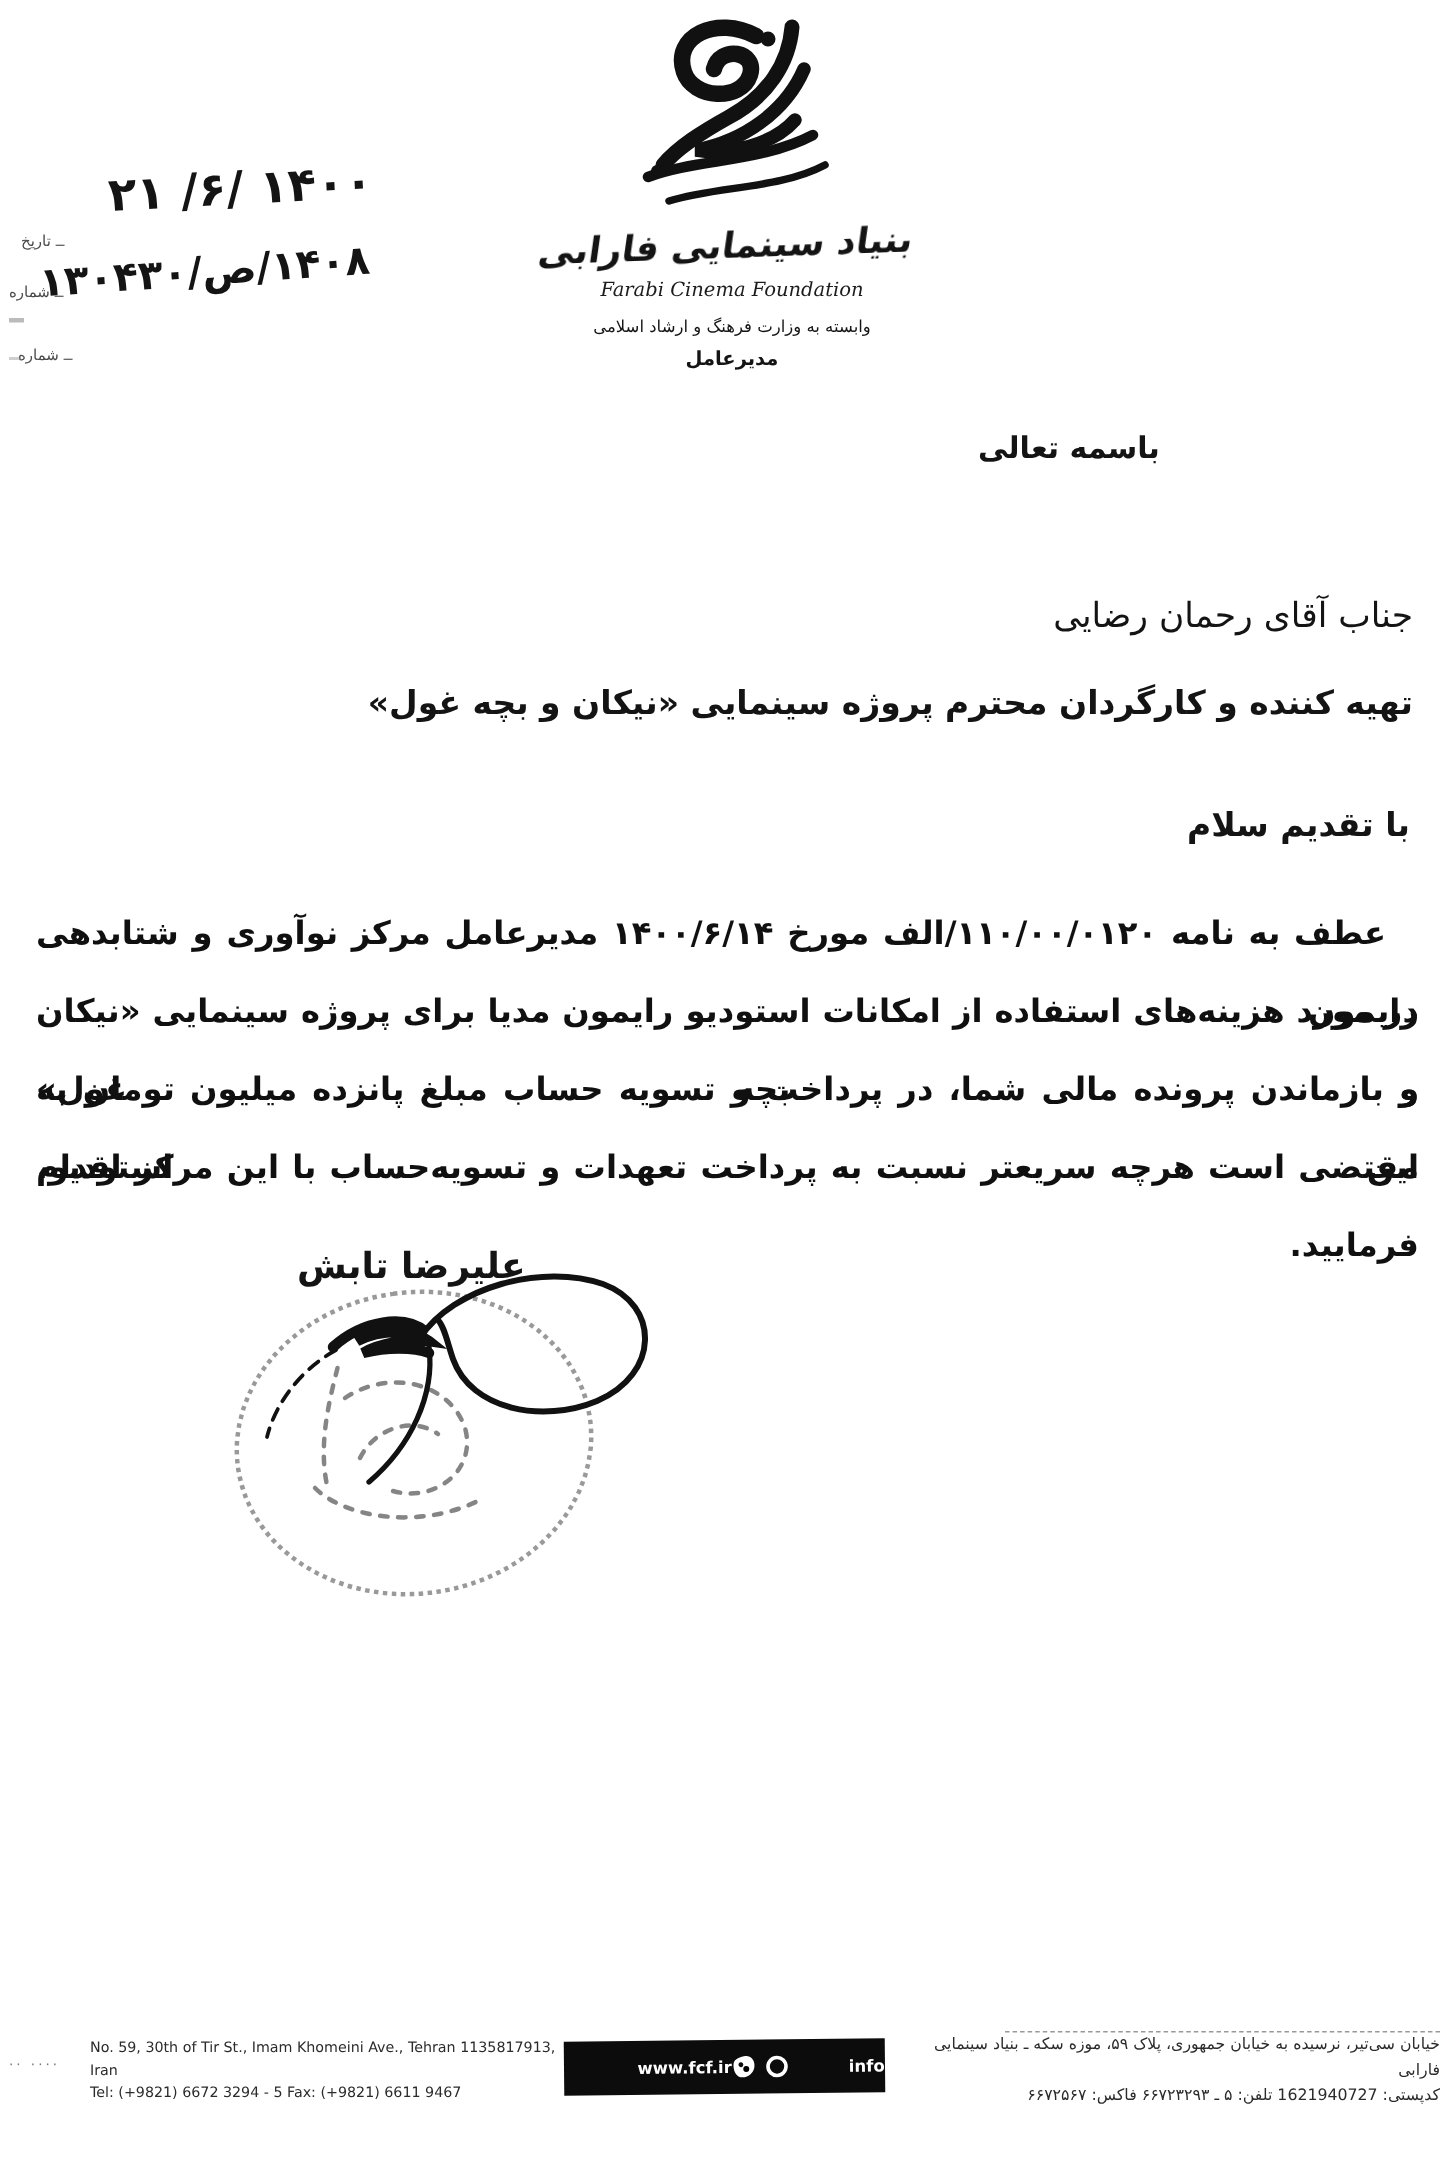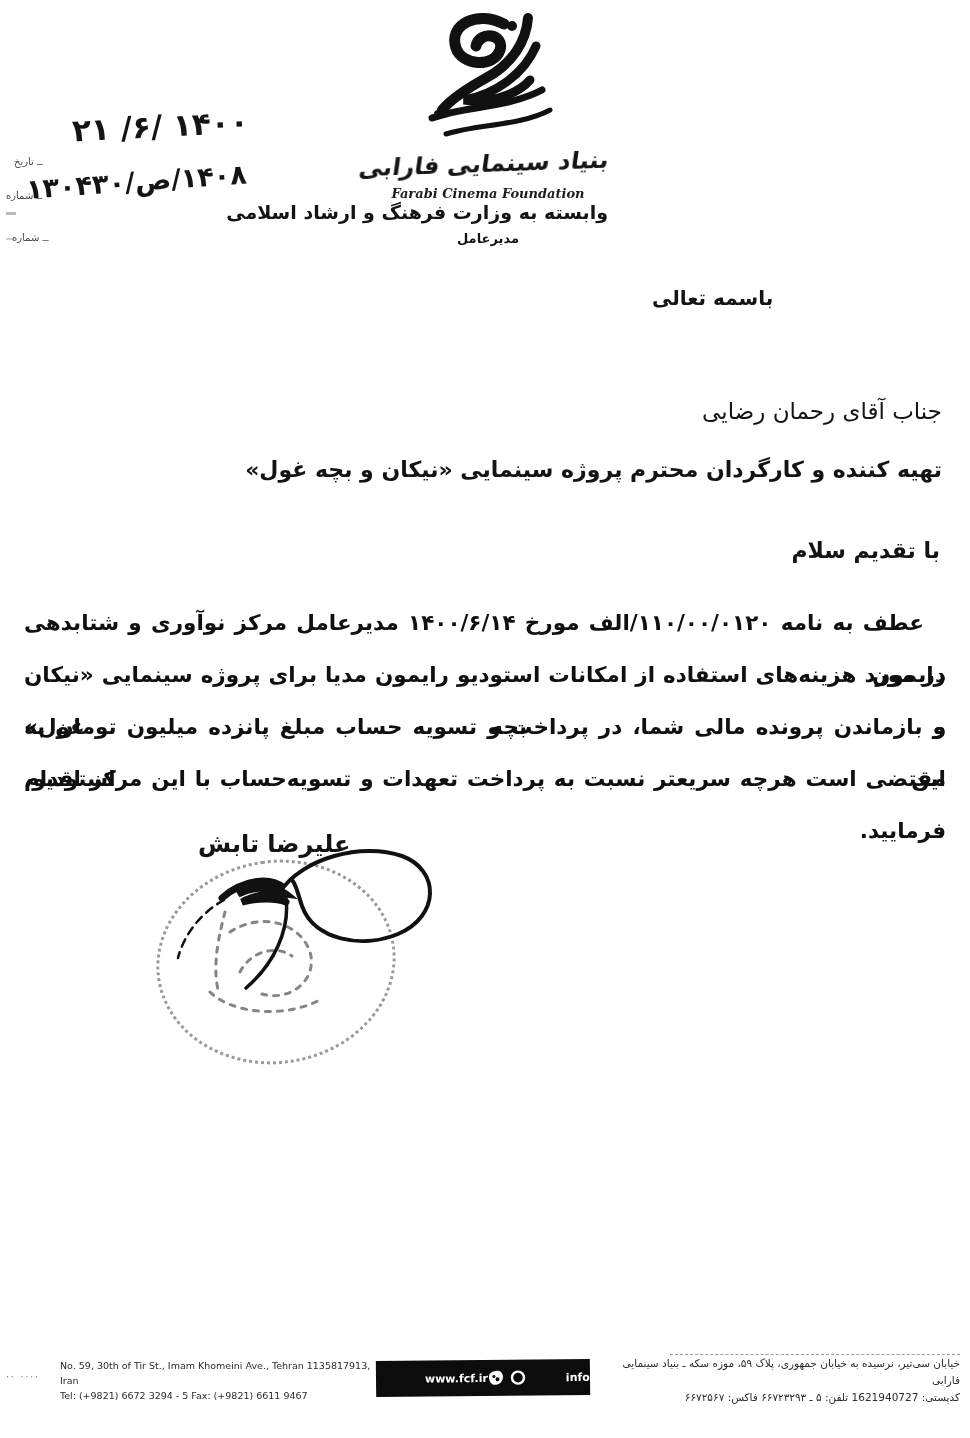--- a/index.html
+++ b/index.html
@@ -32,24 +32,24 @@
   
   .letterhead{
     position:absolute;left:368px;top:6px;width:240px;text-align:center;
   }
   .logo-svg{display:block;margin:0 auto;}
   .org-fa{
     font-size:24px;font-weight:700;transform:skewX(-10deg) rotate(-2deg);
     direction:rtl;white-space:nowrap;margin-top:-6px;filter:blur(.2px);
   }
   .org-en{
-    font-family:"DejaVu Serif",serif;font-style:italic;font-weight:700;
+    font-family:"DejaVu Serif",serif;font-style:italic;font-weight:400;
     font-size:13px;margin-top:8px;color:#1c1c1c;filter:blur(.4px);white-space:nowrap;
   }
-  .affiliation{font-size:19px;font-weight:700;direction:rtl;white-space:nowrap;}
+  .affiliation{font-size:11px;font-weight:400;direction:rtl;margin-top:10px;white-space:nowrap;}
   .role{font-size:13px;font-weight:700;direction:rtl;margin-top:8px;}
 
   
   .besmele{
     position:absolute;left:652px;top:286px;font-size:20px;font-weight:600;
     direction:rtl;white-space:nowrap;
   }
   .recipient{position:absolute;right:28px;top:398px;text-align:right;direction:rtl;}
   .recipient-line1{font-size:23px;font-weight:400;white-space:nowrap;}
   .recipient-line2{font-size:22px;font-weight:700;margin-top:33px;white-space:nowrap;}

